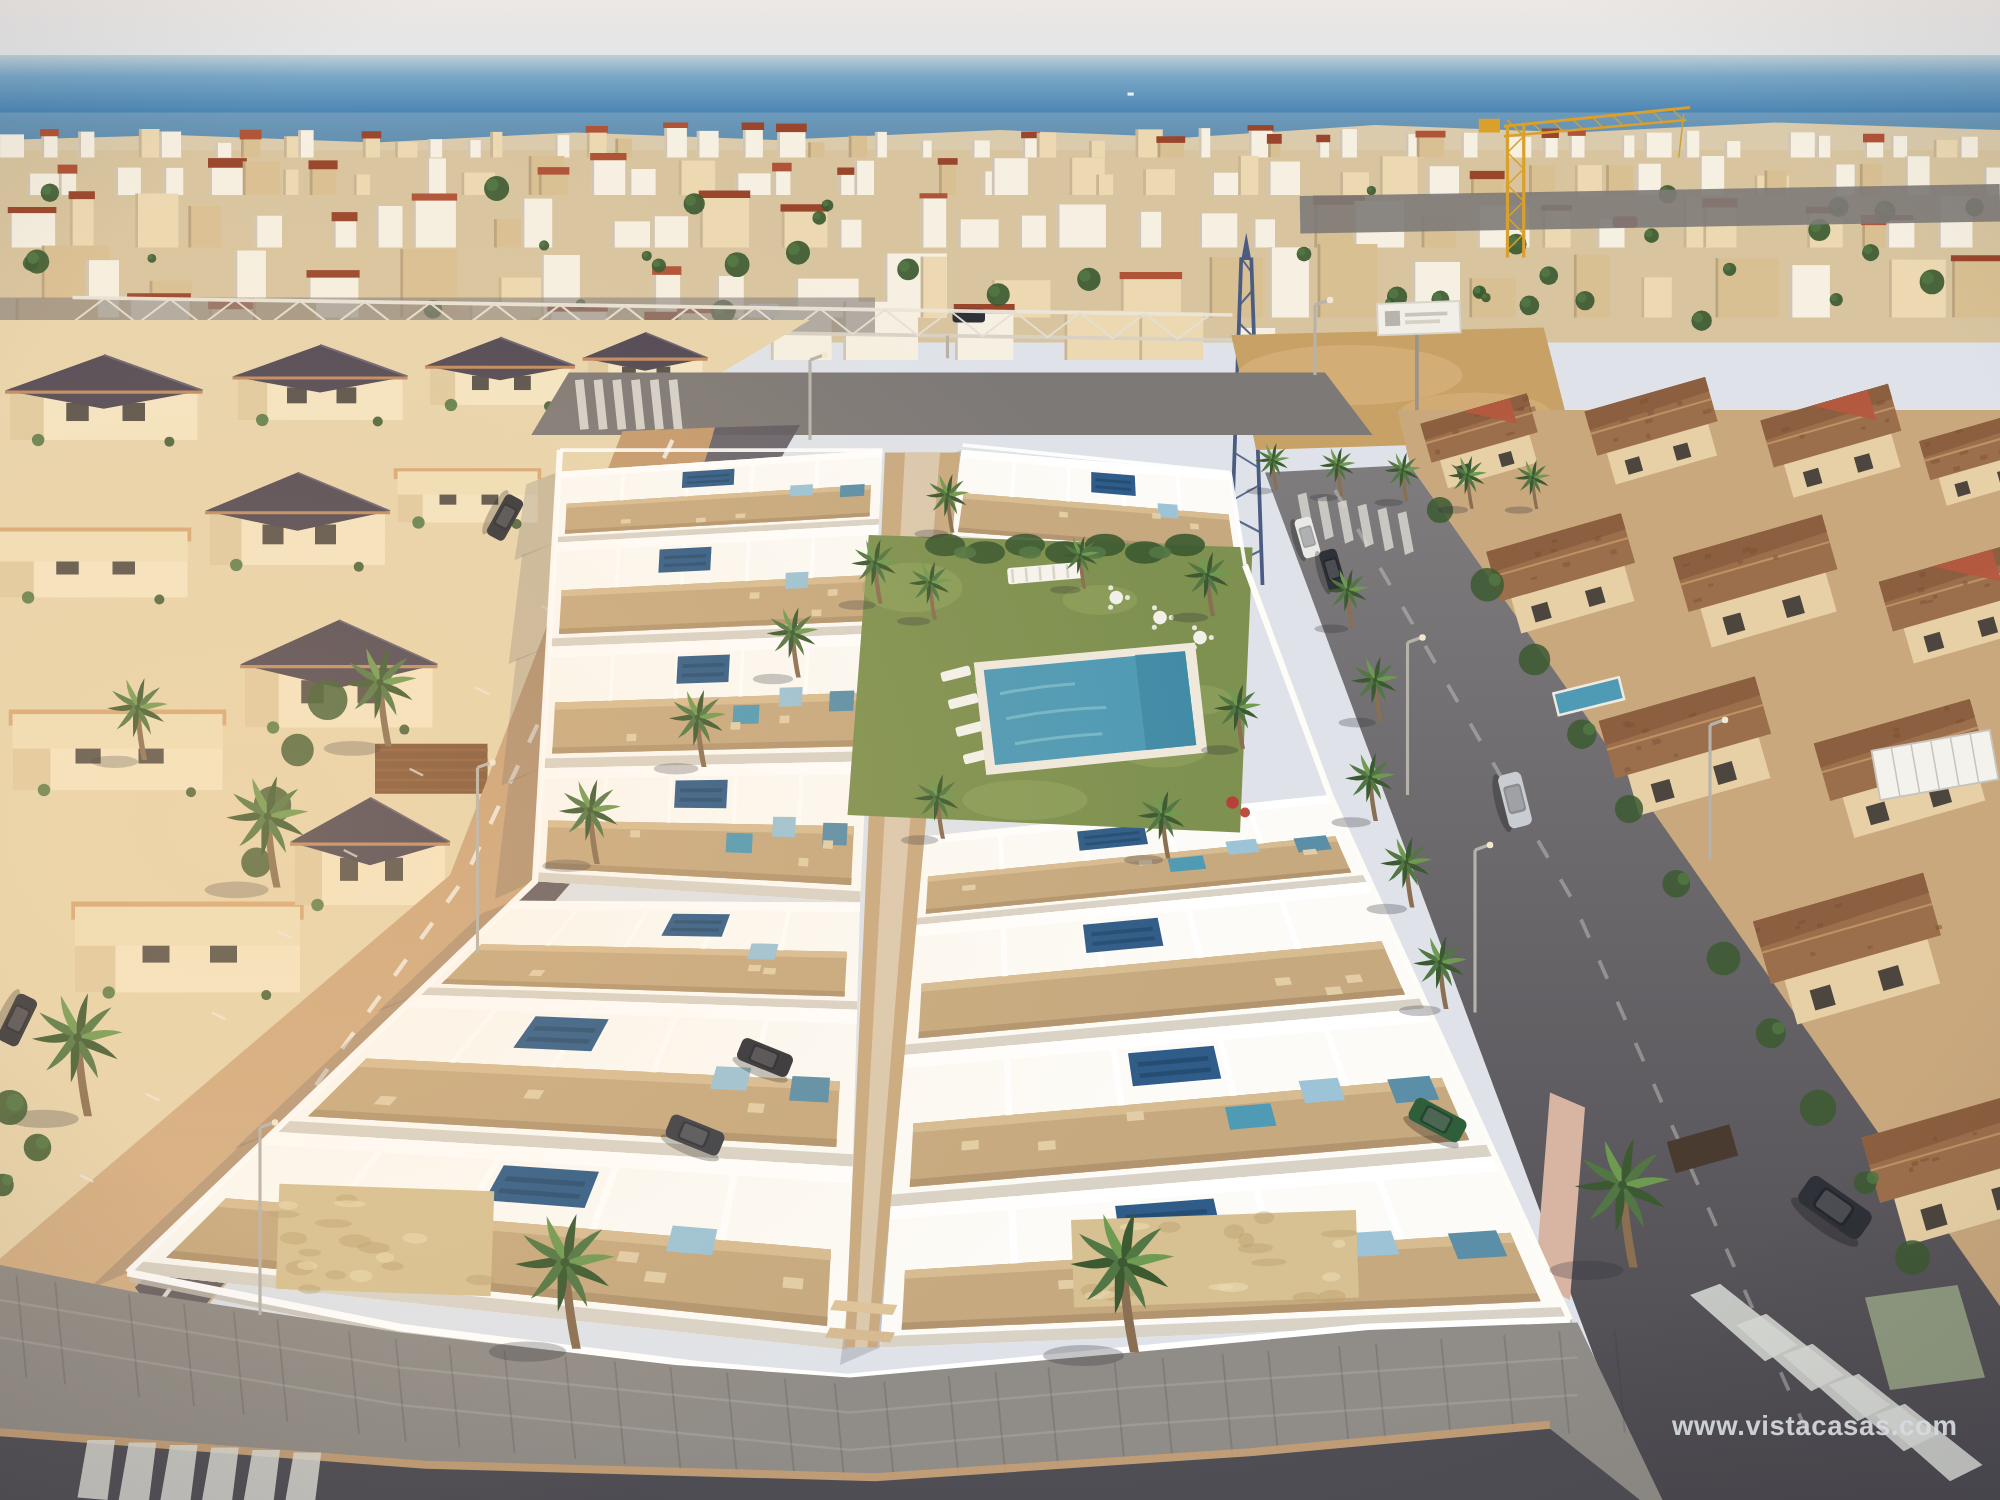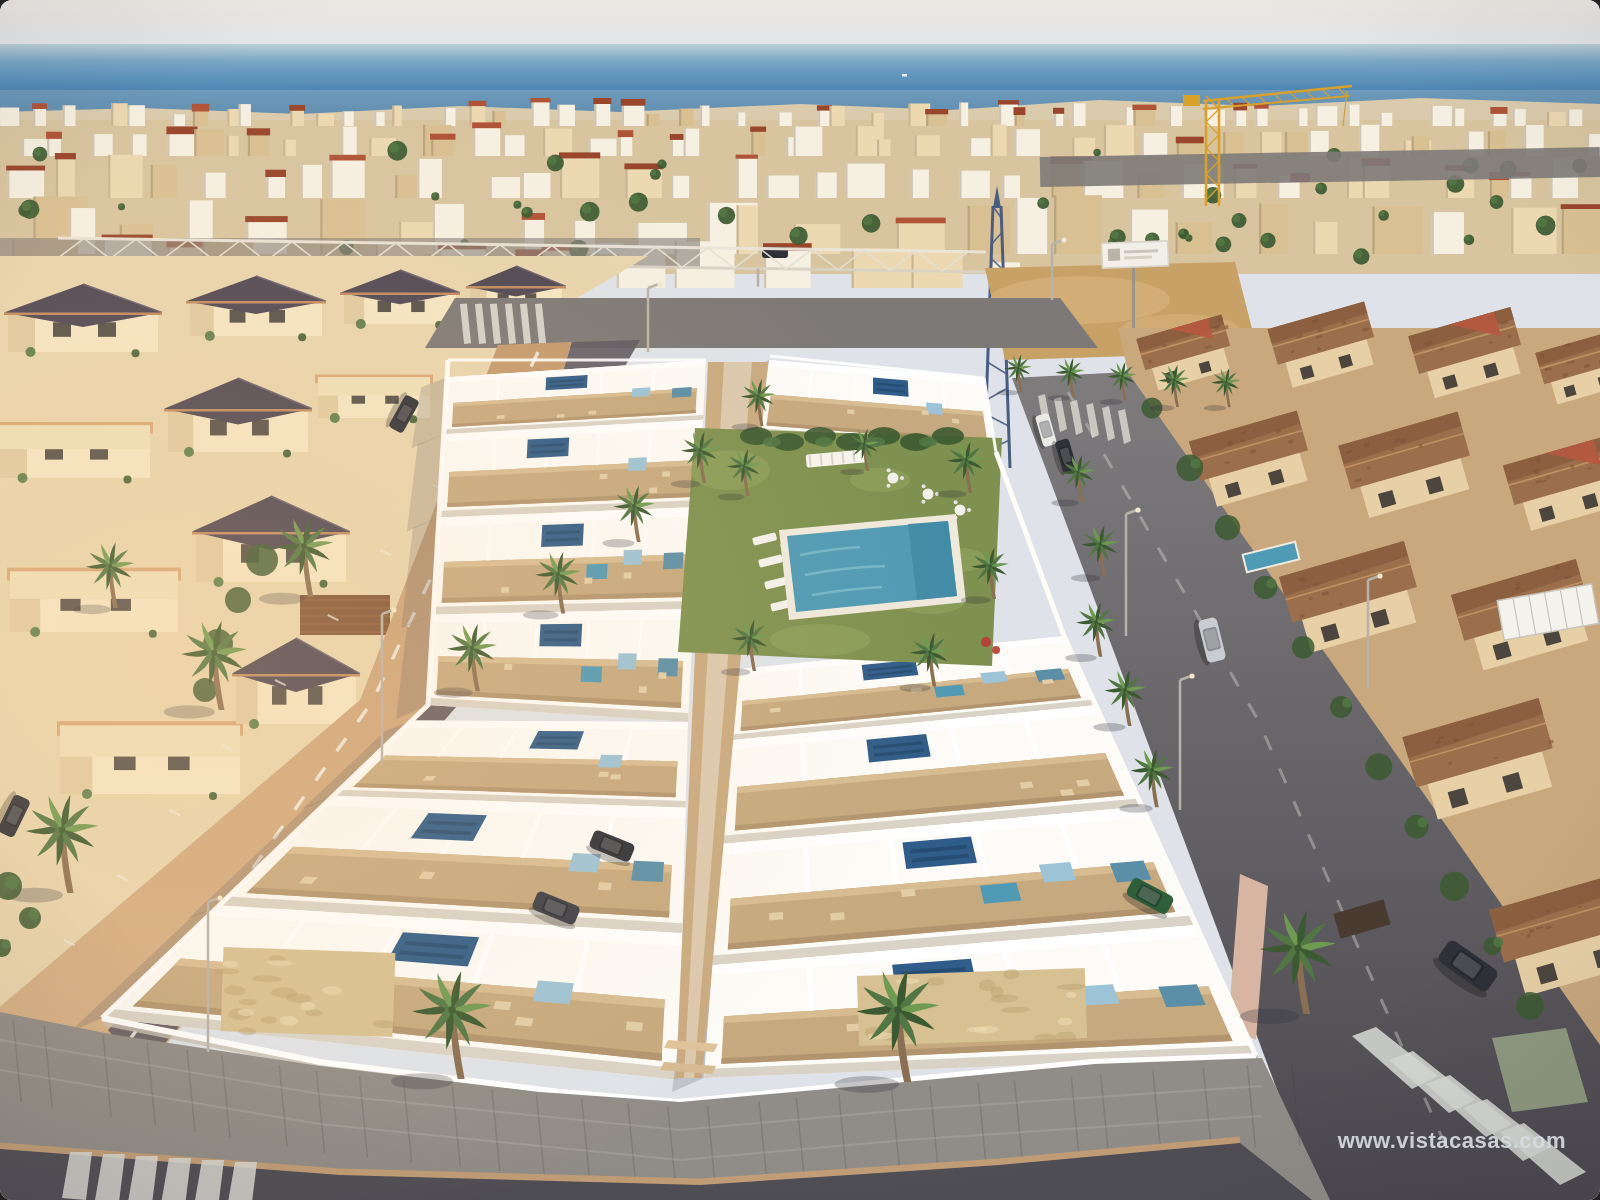--- a/index.html
+++ b/index.html
@@ -1,17 +1,17 @@
 <!DOCTYPE html>
 <html style="--sky-top: #ece8e4; --sky-horizon: #e0e4e9; --sea-haze: #bccfd8; --sea-light: #78a6c6; --sea-mid: #4a84b2; --sea-deep: #38739f; --city-base: #d8c5a0; --city-white: #f6f0e2; --city-cream: #ecd9b2; --city-tan: #d9c093; --roof-red: #b05438; --roof-red-dark: #99462c; --roof-dark: #4e4754; --palm-dark: #3c5a31; --palm-mid: #527744; --palm-light: #6f9a52; --palm-trunk: #8a6f52; --street-sun: #c49a6e; --street-sun-deep: #d7b288; --street-shadow: #5e5a62; --rstreet-top: #7e7c7d; --rstreet-bottom: #4b494f; --asphalt: #504e55; --sidewalk: #908c87; --curb: #c59f74; --dev-white: #fcfbf7; --dev-off: #e9e2d4; --dev-shadow: #d9d3c7; --dev-shadow2: #c7c0b4; --terrace: #c6a97f; --terrace-light: #d7bc92; --terrace-dark: #b2956f; --solar: #2f5c88; --solar-dark: #234a6e; --accent-blue: #9cc3d6; --accent-teal: #5b8fa8; --pool: #4f9ab5; --pool-light: #85c2cd; --pool-dark: #3f88a5; --pool-rim: #efe9dc; --lawn: #7e9150; --lawn-light: #95a861; --sand: #c8a166; --sand-light: #d9b67f; --stone: #d7c193; --stone-dark: #bba06f; --terra-roof: #9c6f4c; --terra-roof-dark: #855a3b; --terra-wall: #e7d0a6; --terra-red: #b5593f; --crane-yellow: #d9a02b; --crane-blue: #4a5c82; --car-dark: #2e3138; --car-silver: #c9ccd0; --car-green: #2f5e3a; --car-white: #e9e9e6; --car-red: #b4433a; --watermark: #d7dbe0;"><head>
 <meta charset="utf-8">
 <style>
   html,body{margin:0;padding:0;background:#222;}
   .stage{position:relative;width:1600px;height:1200px;overflow:hidden;background:#dfe3e9;
-         font-family:"Liberation Sans", sans-serif;border-radius:12px;}
+         font-family:"Liberation Sans", sans-serif;}
   .stage svg{display:block;width:1600px;height:1200px;}
   .watermark{position:absolute;right:34px;bottom:46px;font-size:22px;font-weight:600;
              letter-spacing:.5px;color:var(--watermark,#d7dbe0);opacity:.92;
              font-family:"Liberation Sans", sans-serif;}
 </style>
 </head>
 <body>
 
 <div class="stage">
 <svg viewBox="0 0 1600 1200" xmlns="http://www.w3.org/2000/svg">

